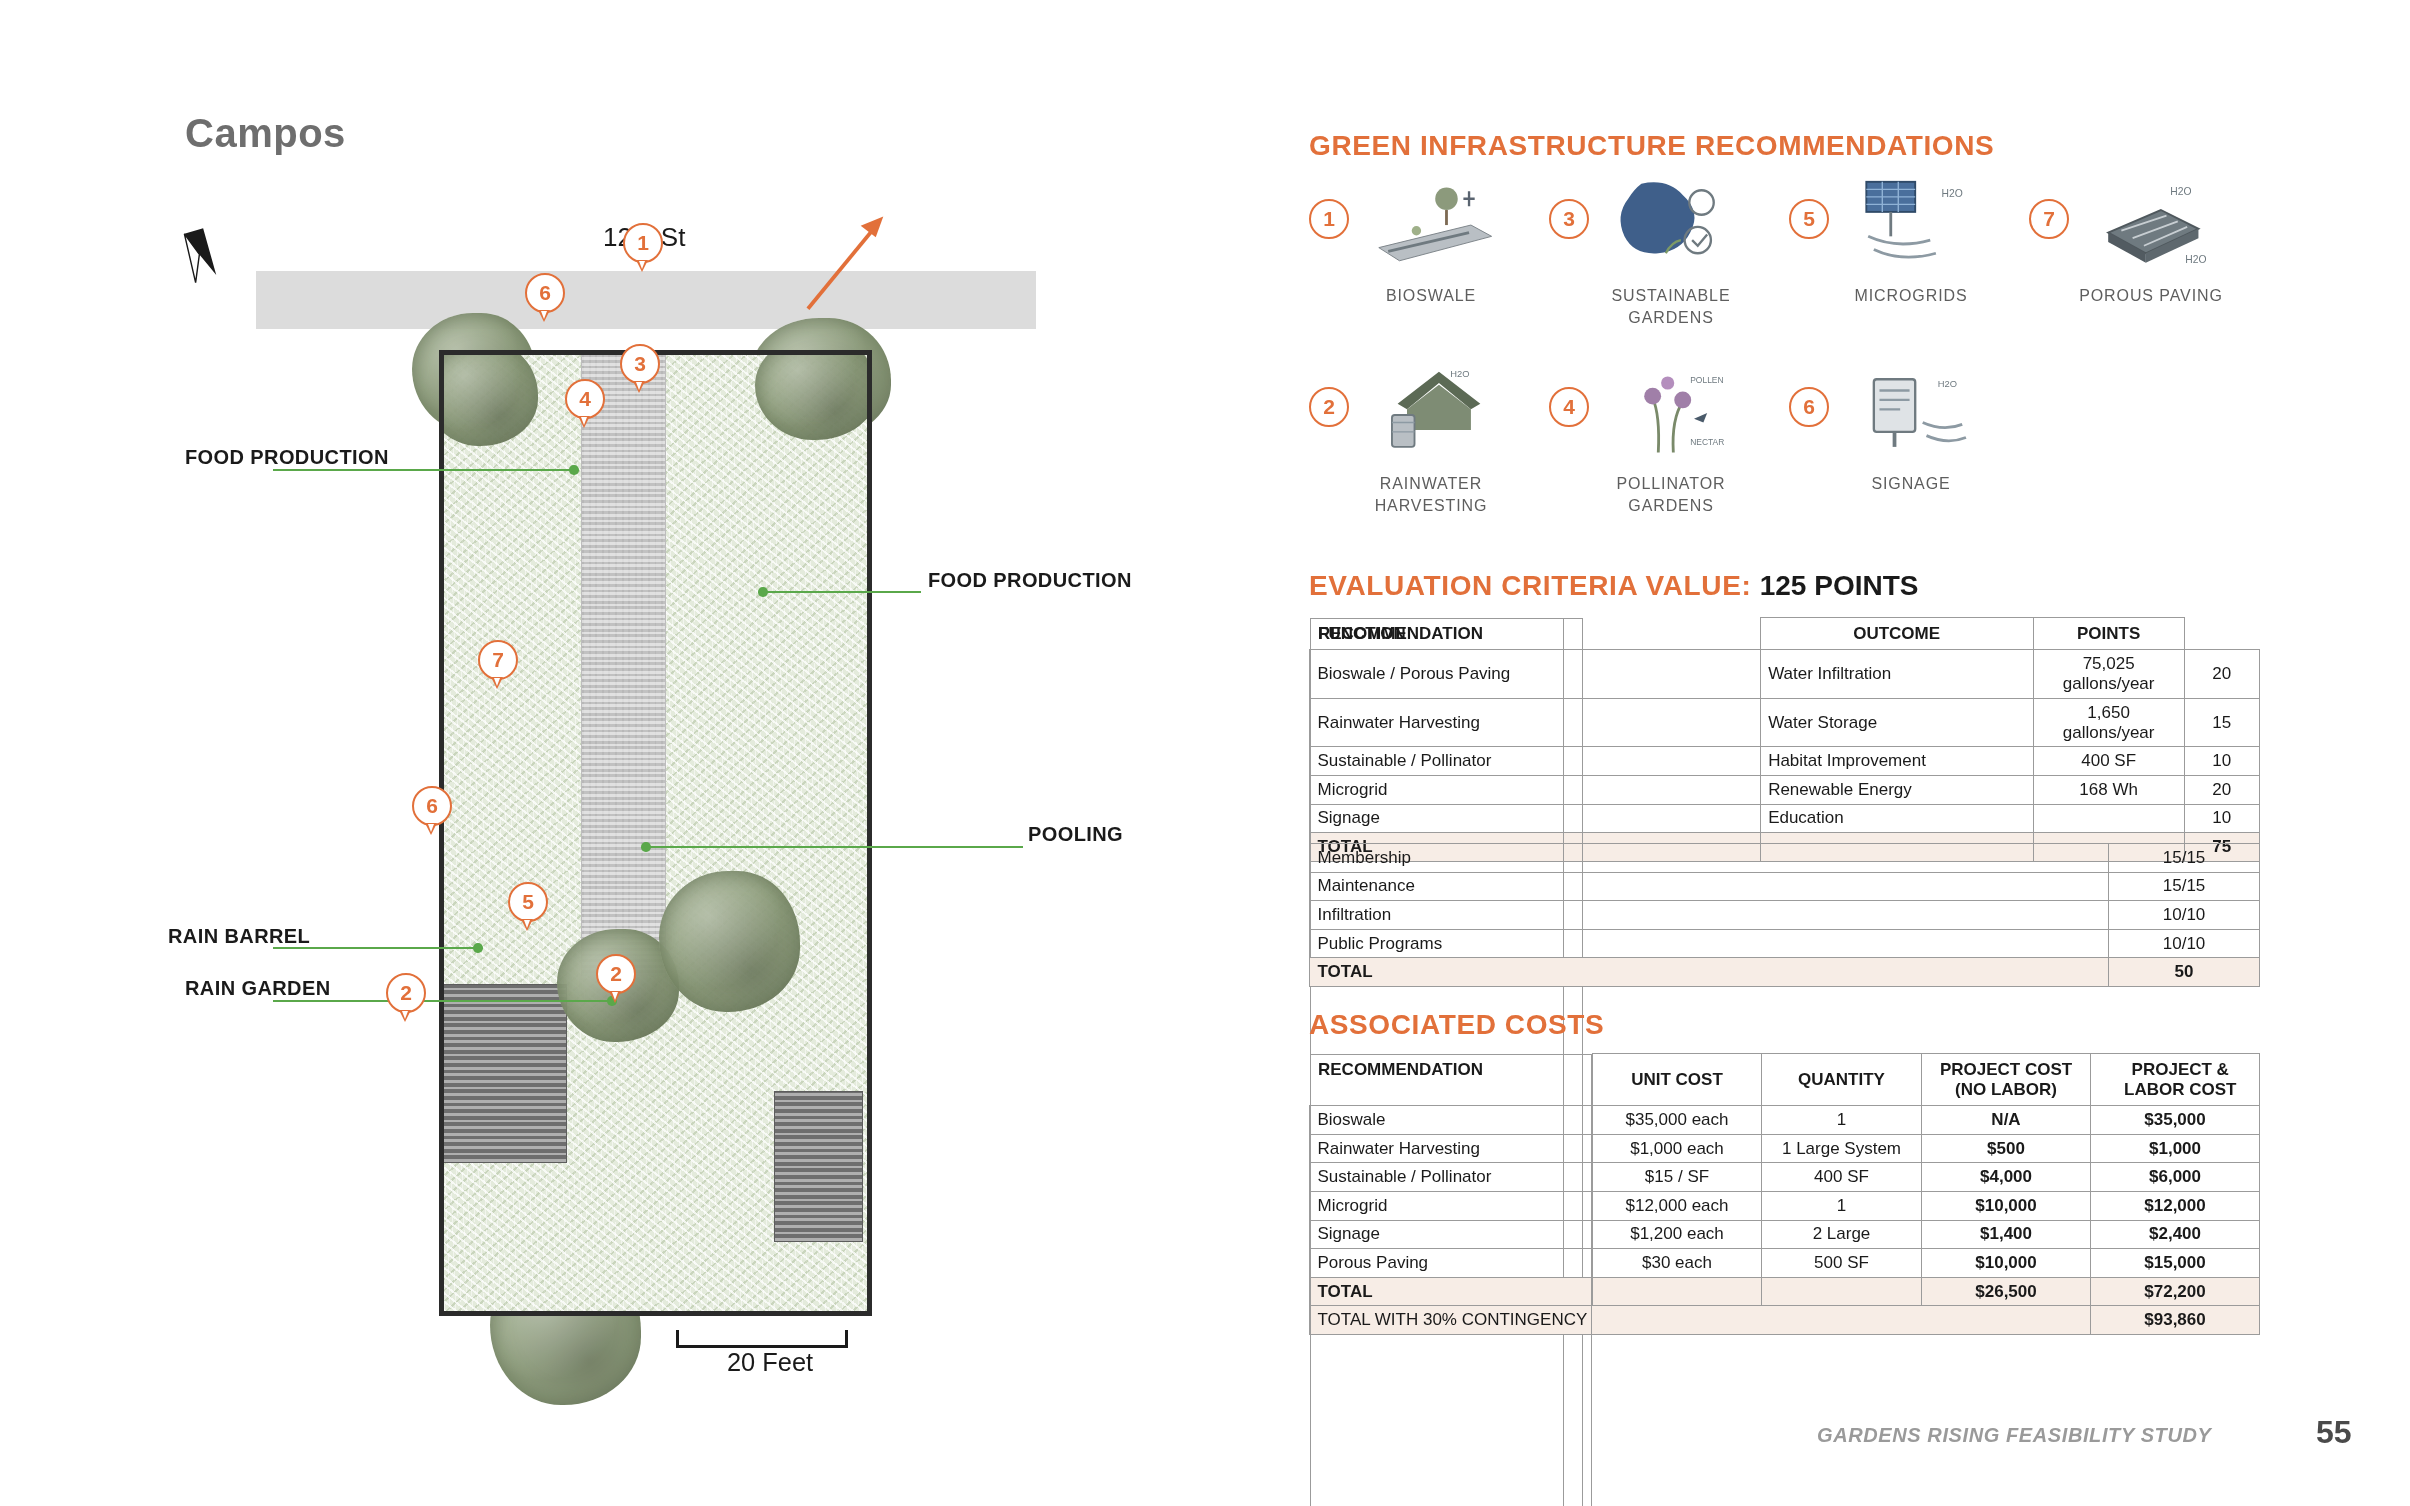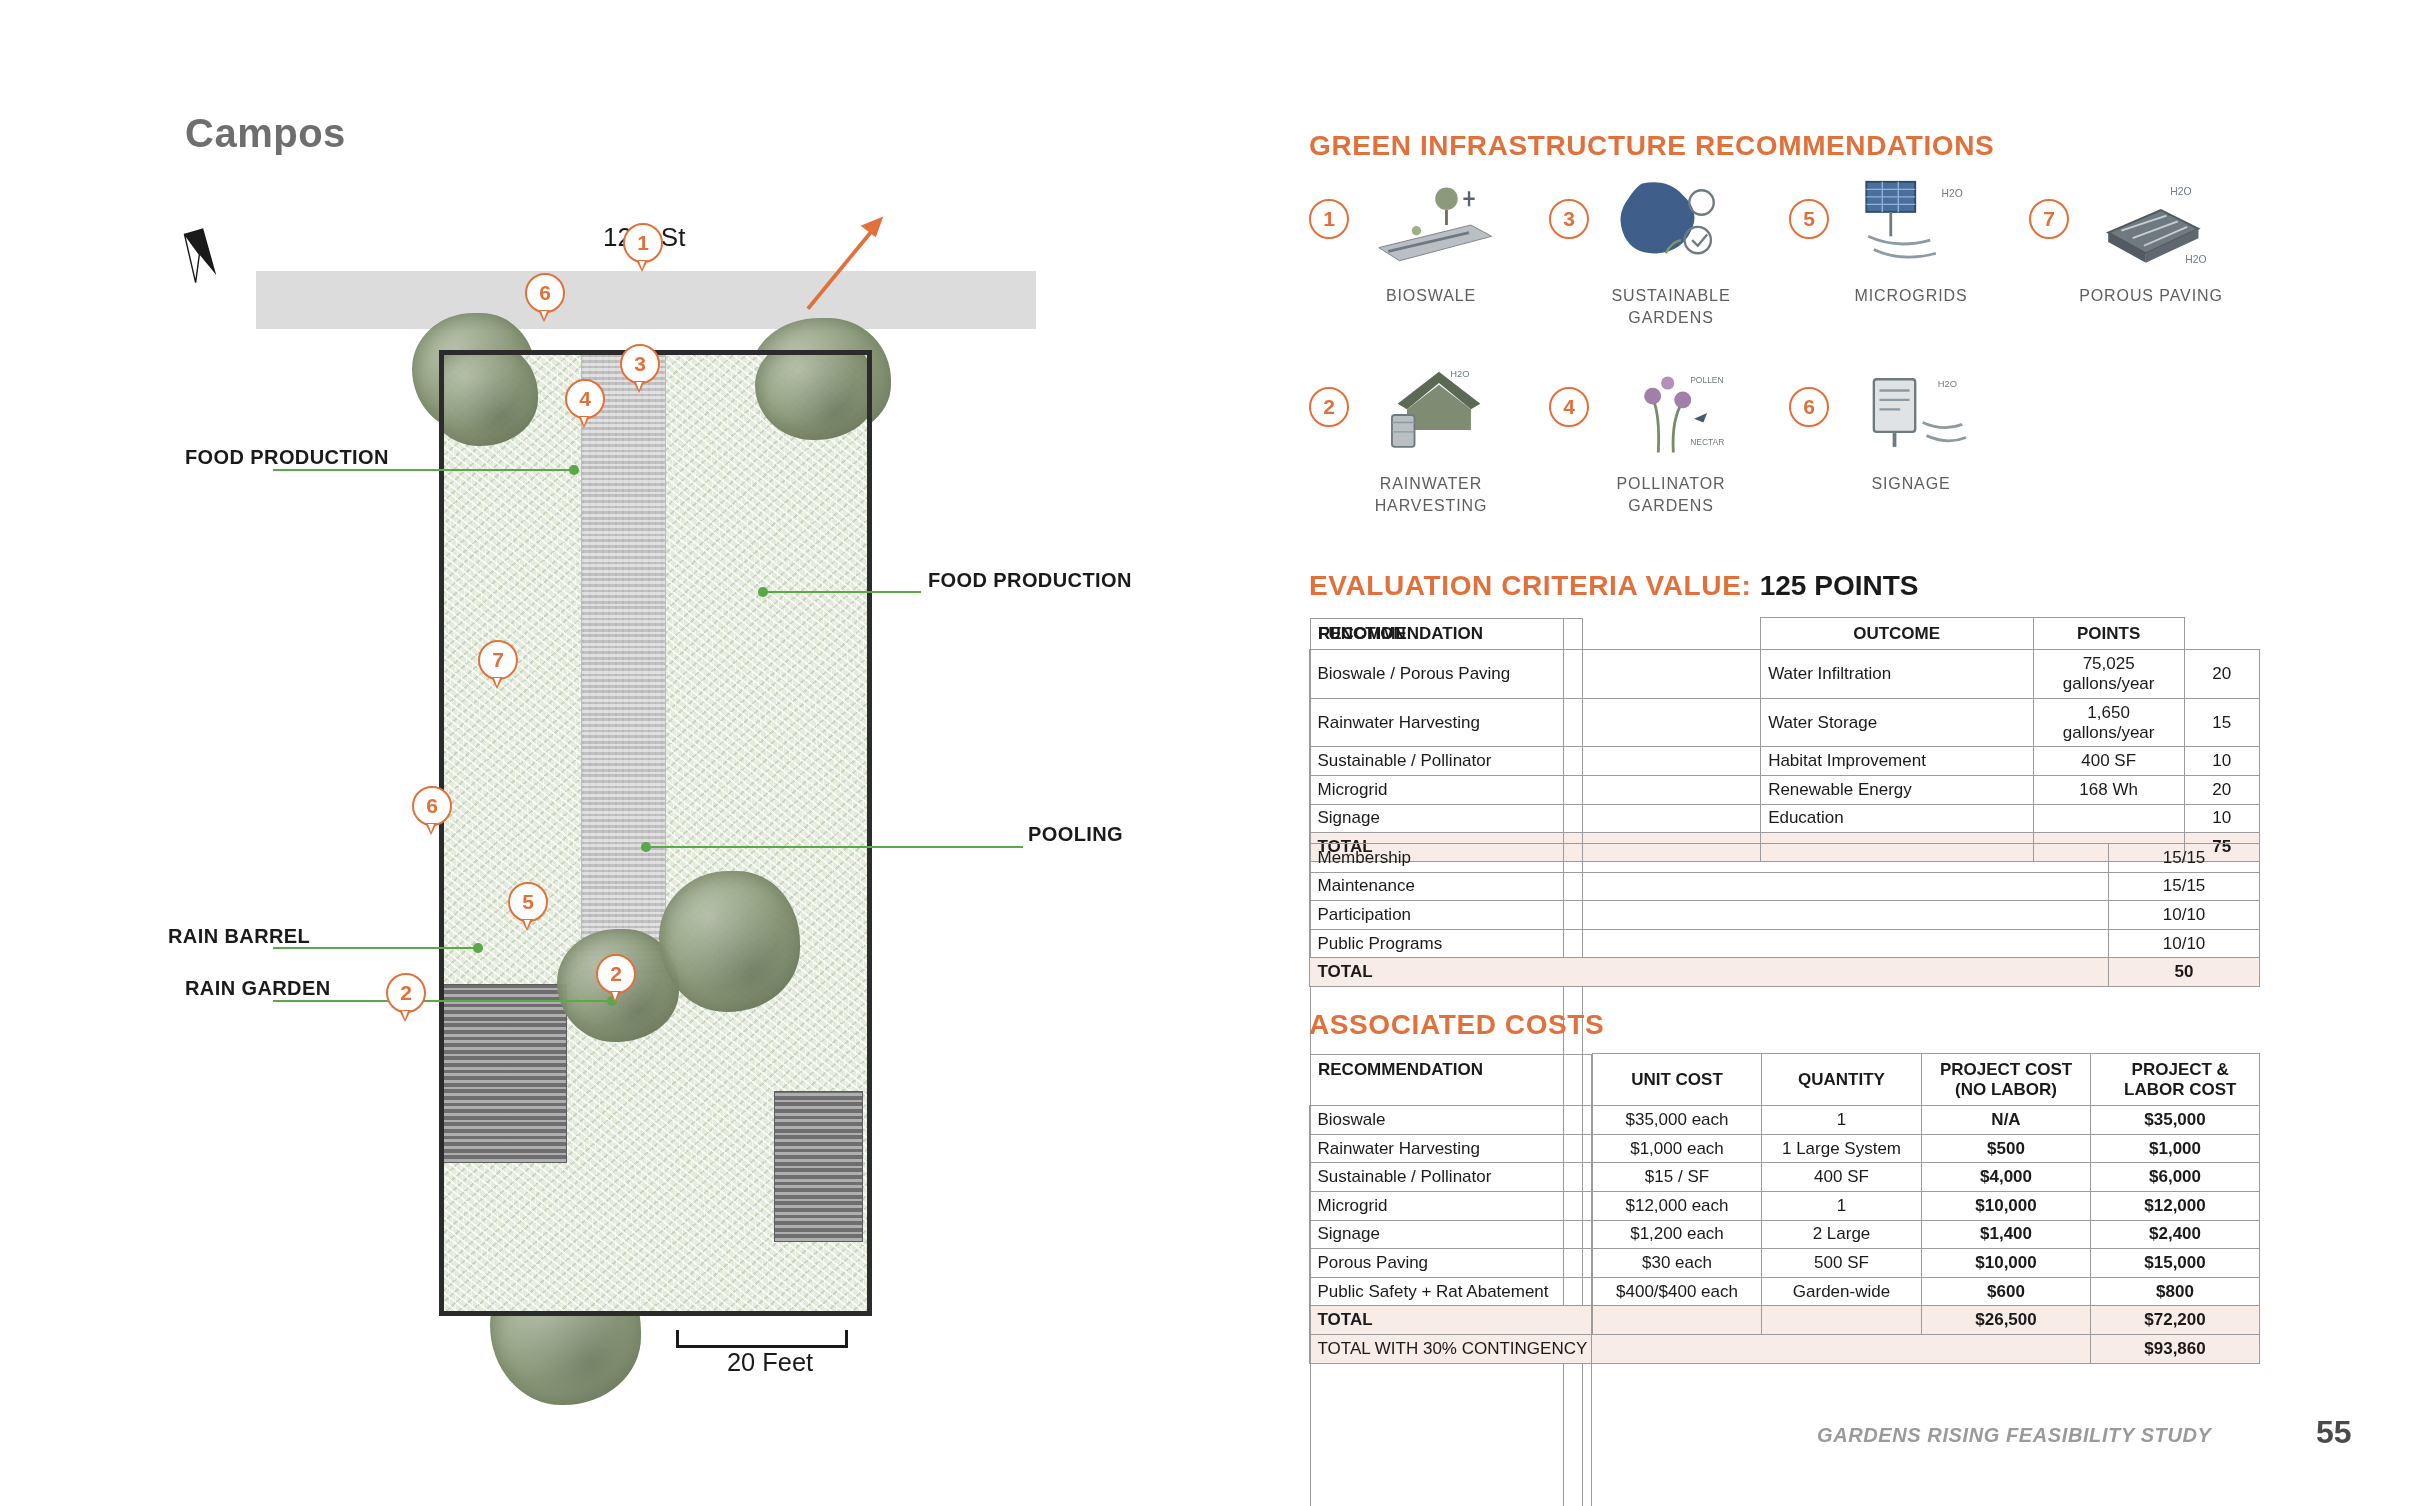--- a/index.html
+++ b/index.html
@@ -384,21 +384,21 @@
       <tbody>
           <tr>
         <td style="width:800px;">Membership</td>
         <td class="c" style="width:151px;">15/15</td>
       </tr>
       <tr>
         <td>Maintenance</td>
         <td class="c">15/15</td>
       </tr>
       <tr>
-        <td>Participation</td>
+        <td>Infiltration</td>
         <td class="c">10/10</td>
       </tr>
       <tr>
         <td>Public Programs</td>
         <td class="c">10/10</td>
       </tr>
       <tr class="total-row">
         <td>TOTAL</td>
         <td class="c">50</td>
       </tr>
@@ -457,27 +457,20 @@
         <td class="c b">$1,400</td>
         <td class="c b">$2,400</td>
       </tr>
       <tr>
         <td>Porous Paving</td>
         <td class="c">$30 each</td>
         <td class="c">500 SF</td>
         <td class="c b">$10,000</td>
         <td class="c b">$15,000</td>
       </tr>
-      <tr>
-        <td>Public Safety + Rat Abatement</td>
-        <td class="c">$400/$400 each</td>
-        <td class="c">Garden-wide</td>
-        <td class="c b">$600</td>
-        <td class="c b">$800</td>
-      </tr>
       <tr class="total-row">
         <td>TOTAL</td>
         <td></td>
         <td></td>
         <td class="c">$26,500</td>
         <td class="c">$72,200</td>
       </tr>
       <tr class="contingency">
         <td colspan="4">TOTAL WITH 30% CONTINGENCY</td>
         <td class="c b">$93,860</td>

